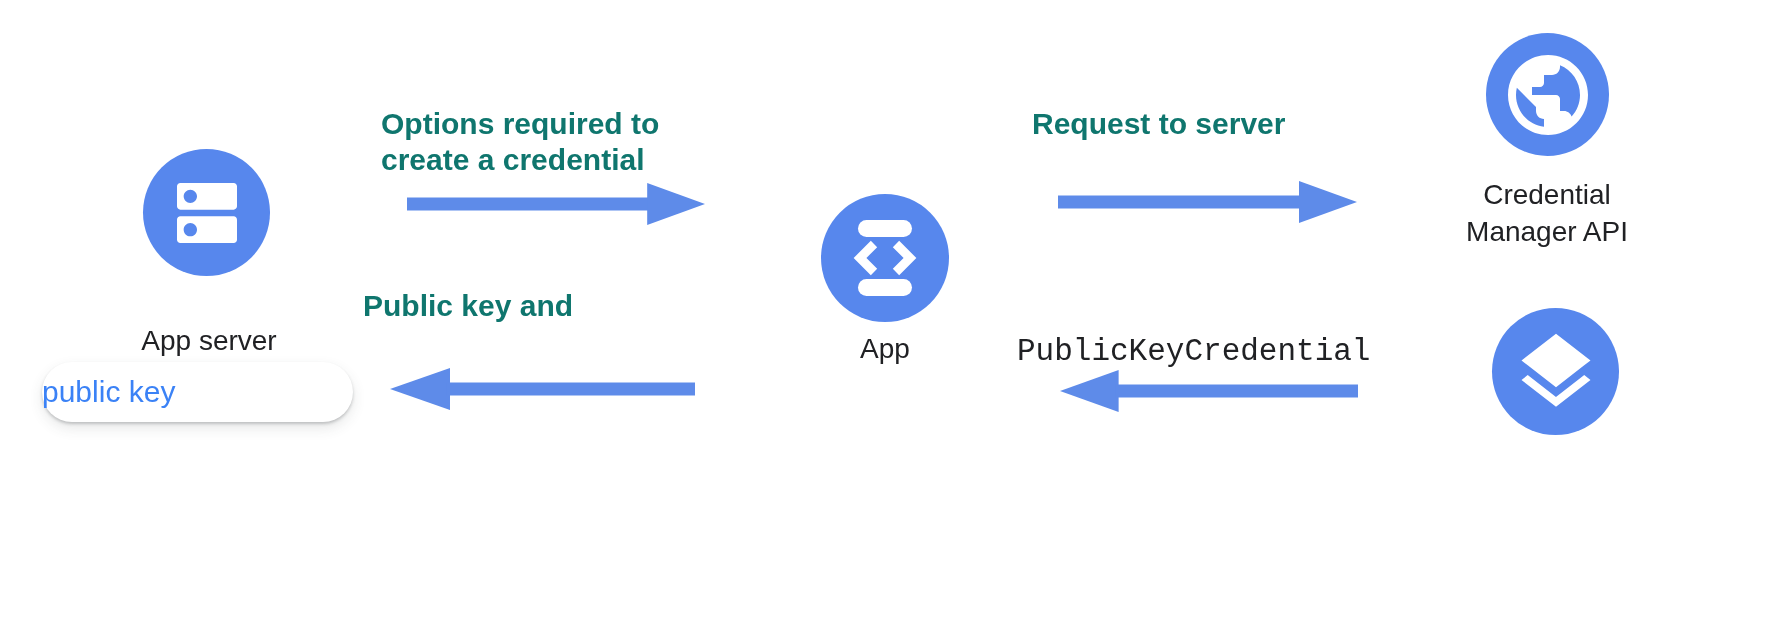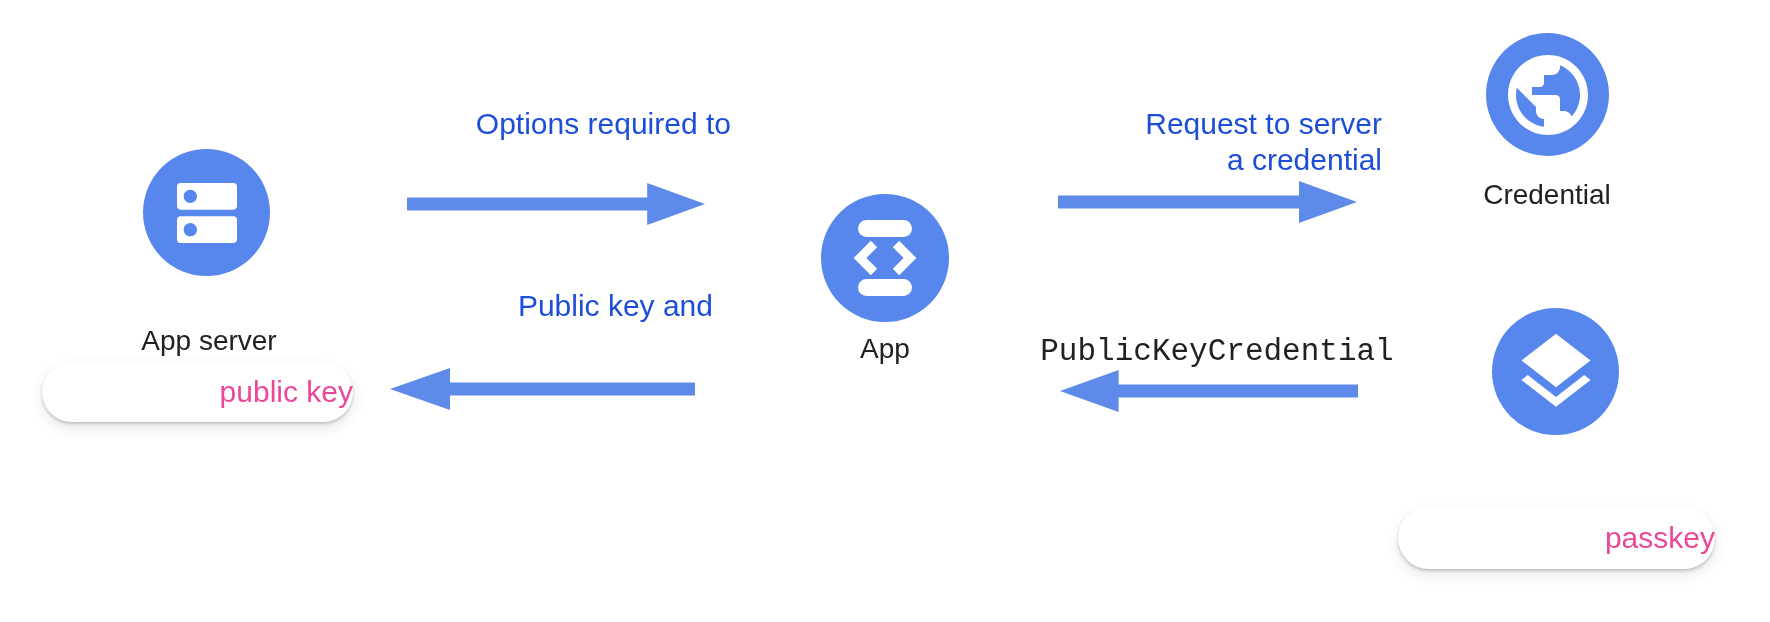--- a/index.html
+++ b/index.html
@@ -11,29 +11,29 @@
     position:absolute; border-radius:50%; background:#5787ED;
     display:flex; align-items:center; justify-content:center;
   }
   .node-label {
     position:absolute; text-align:center; font-size:28px; font-weight:500;
     line-height:37px; color:#202124;
   }
   .pill {
     position:absolute; background:#ffffff; border-radius:999px;
     box-shadow:0 2px 3px rgba(60,64,67,.25), 0 6px 14px rgba(60,64,67,.12);
-    display:flex; align-items:center; justify-content:flex-end;
-    font-size:30px; font-weight:500; color:#ec4899;
+    display:flex; align-items:center; justify-content:flex-start;
+    font-size:30px; font-weight:500; color:#3b82f6;
   }
   .arrow-label {
-    position:absolute; text-align:right; font-size:30px; font-weight:400;
-    line-height:36px; color:#1d4ed8;
+    position:absolute; text-align:left; font-size:30px; font-weight:700;
+    line-height:36px; color:#0f766e;
   }
   .mono-label {
-    position:absolute; text-align:center; font-size:31px; font-weight:400;
+    position:absolute; font-size:31px; font-weight:400;
     font-family:"Liberation Mono","DejaVu Sans Mono",monospace; color:#202124;
     white-space:nowrap;
   }
   .arrow { position:absolute; display:block; }
 </style>
 </head>
 <body>
 
 <div class="canvas">
 
@@ -42,61 +42,59 @@
       <path d="M20 13H4c-.55 0-1 .45-1 1v6c0 .55.45 1 1 1h16c.55 0 1-.45 1-1v-6c0-.55-.45-1-1-1zM7 19c-1.1 0-2-.9-2-2s.9-2 2-2 2 .9 2 2-.9 2-2 2zM20 3H4c-.55 0-1 .45-1 1v6c0 .55.45 1 1 1h16c.55 0 1-.45 1-1V4c0-.55-.45-1-1-1zM7 9c-1.1 0-2-.9-2-2s.9-2 2-2 2 .9 2 2-.9 2-2 2z"></path>
     </svg>
   </div>
   <div class="node-label" style="left:66px; top:286px; width:286px;margin-top:36px;">App server</div>
   <div class="pill" style="left:42px; top:362px; width:311px; height:60px;">
     <span>public key</span>
   </div>
 
   <div class="arrow-label" style="left:381px; top:106px; width:350px;">
     <span style="display:block;">Options required to</span>
+    <span style="display:block;">create a credential</span>
   </div>
   <svg class="arrow" style="left:407px; top:182px;" width="299" height="44" viewBox="0 0 300 44" preserveAspectRatio="none" fill="#5E8BE9">
     <rect x="0" y="15.5" width="244" height="13"></rect>
     <polygon points="241,1 299,22 241,43"></polygon>
   </svg>
 
   <div class="circle" style="left:821px; top:194px; width:128px; height:128px;">
     <svg width="128" height="128" viewBox="0 0 128 128">
       <rect x="37" y="26" width="54" height="17" rx="8.5" fill="#ffffff"></rect>
       <rect x="37" y="85" width="54" height="17" rx="8.5" fill="#ffffff"></rect>
       <path d="M53 50 L39 64 L53 78" stroke="#ffffff" stroke-width="9" fill="none"></path>
       <path d="M75 50 L89 64 L75 78" stroke="#ffffff" stroke-width="9" fill="none"></path>
     </svg>
   </div>
   <div class="node-label" style="left:785px; top:330px; width:200px;">App</div>
 
   <div class="arrow-label" style="left:1032px; top:106px; width:350px;">
     <span style="display:block;">Request to server</span>
-    <span style="display:block;">a credential</span>
   </div>
   <svg class="arrow" style="left:1058px; top:180px;" width="300" height="44" viewBox="0 0 300 44" preserveAspectRatio="none" fill="#5E8BE9">
     <rect x="0" y="15.5" width="244" height="13"></rect>
     <polygon points="241,1 299,22 241,43"></polygon>
   </svg>
 
   <div class="circle" style="left:1486px; top:33px; width:123px; height:123px;">
     <svg width="96" height="96" viewBox="0 0 24 24" fill="#FFFFFF">
       <path d="M12 2C6.48 2 2 6.48 2 12s4.48 10 10 10 10-4.48 10-10S17.52 2 12 2zm-1 17.93c-3.95-.49-7-3.85-7-7.93 0-.62.08-1.21.21-1.79L9 15v1c0 1.1.9 2 2 2v1.93zm6.9-2.54c-.26-.81-1-1.39-1.9-1.39h-1v-3c0-.55-.45-1-1-1H8v-2h2c.55 0 1-.45 1-1V7h2c1.1 0 2-.9 2-2v-.41c2.93 1.19 5 4.06 5 7.41 0 2.08-.8 3.97-2.1 5.39z"></path>
     </svg>
   </div>
   <div class="node-label" style="left:1397px; top:176px; width:300px;">
     <span style="display:block;">Credential</span>
+    <span style="display:block;">Manager API</span>
   </div>
 
   <div class="circle" style="left:1492px; top:308px; width:127px; height:127px;">
     <svg width="92" height="92" viewBox="0 0 24 24" fill="#FFFFFF">
       <path d="M11.99 18.54l-7.37-5.73L3 14.07l9 7 9-7-1.63-1.27-7.38 5.74zM12 16l7.36-5.73L21 9l-9-7-9 7 1.63 1.27L12 16z"></path>
     </svg>
-  </div>
-  <div class="pill" style="left:1398px; top:507px; width:317px; height:62px;">
-    <span>passkey</span>
   </div>
 
   <div class="mono-label" style="left:1017px; top:334px; width:400px;">PublicKeyCredential</div>
   <svg class="arrow" style="left:1060px; top:369px;" width="298" height="44" viewBox="0 0 300 44" preserveAspectRatio="none" fill="#5E8BE9">
     <polygon points="59,1 0,22 59,43"></polygon>
     <rect x="56" y="15.5" width="244" height="13"></rect>
   </svg>
 
   <div class="arrow-label" style="left:363px; top:288px; width:350px;">
     <span style="display:block;">Public key and</span>

